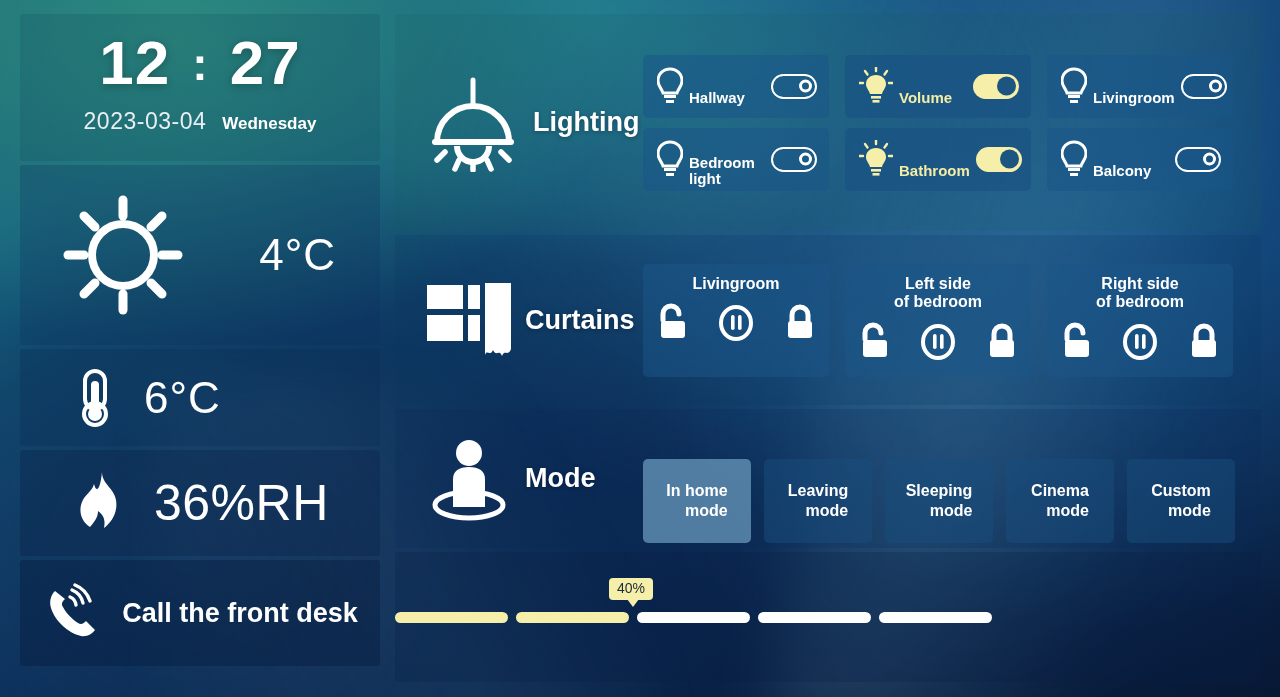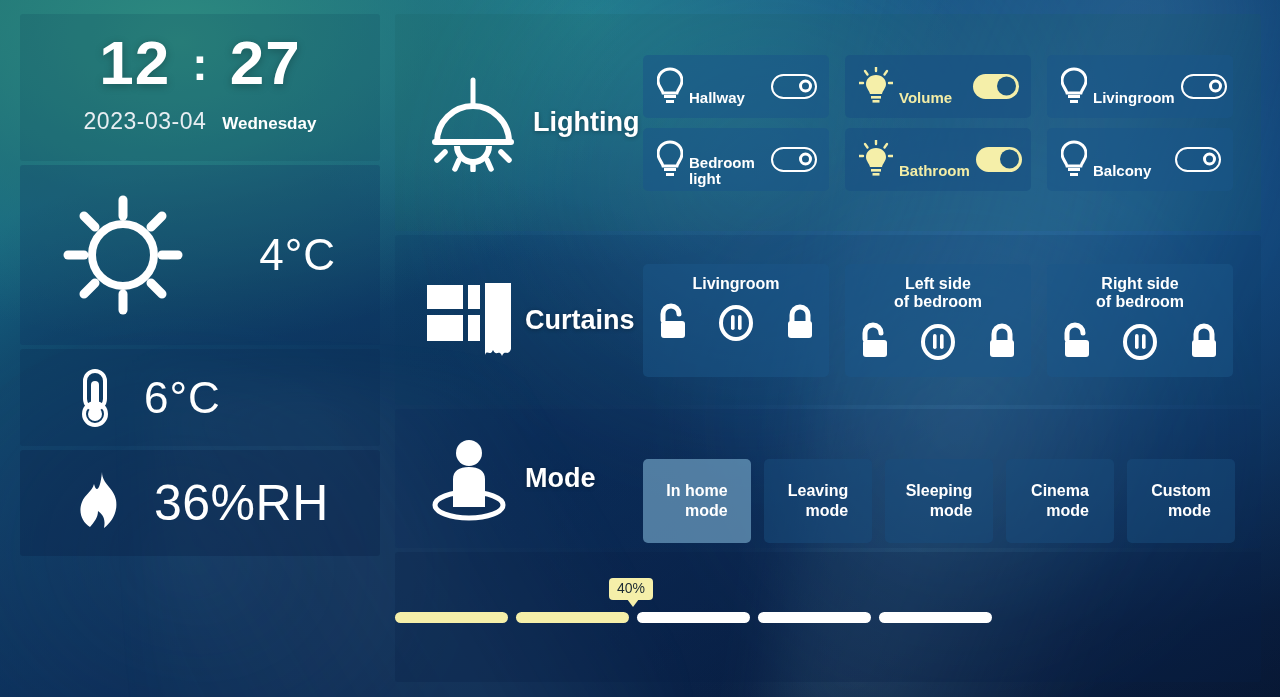--- a/index.html
+++ b/index.html
@@ -426,20 +426,35 @@
       <div class="wrow icon-left">
         <span>
           <svg class="ico" width="56" height="66" viewBox="0 0 56 66">
             <path d="M30 2 C30 14 42 18 44 30 C46 42 40 52 32 58 C34 48 30 44 26 41 C26 48 22 52 18 57 C10 52 6 42 10 32 C13 24 20 22 22 14 C24 22 28 22 30 2 Z" fill="#ffffff"></path>
           </svg>
         </span>
         <span class="humid-val">36%RH</span>
       </div>
     </div>
 
+    <div class="panel call">
+      <div class="wrow center">
+        <span>
+          <svg class="ico" width="62" height="60" viewBox="0 0 62 60">
+            <path d="M13 8 C9 12 7 18 9 25 C13 38 26 50 39 53 C45 54 50 51 53 47 L44 38 C41 41 39 42 36 40 C30 36 24 30 21 24 C19 21 20 19 23 16 Z" fill="#ffffff"></path>
+            <g fill="none" stroke="#ffffff" stroke-width="3.4" stroke-linecap="round">
+              <path d="M34 22 A10 10 0 0 0 28 14"></path>
+              <path d="M41 20 A18 18 0 0 0 30 7"></path>
+              <path d="M48 18 A26 26 0 0 0 33 2"></path>
+            </g>
+          </svg>
+        </span>
+        <span class="call-label">Call the front desk</span>
+      </div>
+    </div>
   </div>
 
   <div class="right-col">
 
     <div class="section sec-lighting">
       <div class="sec-head">
         <span>
           <svg class="ico" width="100" height="98" viewBox="0 0 100 98">
             <line x1="50" y1="6" x2="50" y2="30" stroke="#ffffff" stroke-width="5" stroke-linecap="round"></line>
             <path d="M14 68 A36 36 0 0 1 86 68 Z" fill="none" stroke="#ffffff" stroke-width="6" stroke-linejoin="round"></path>

